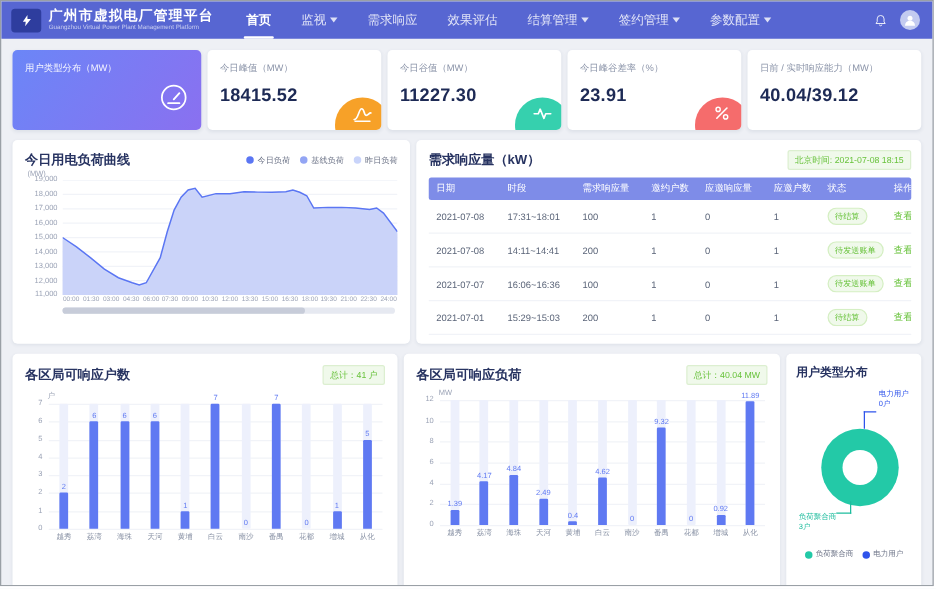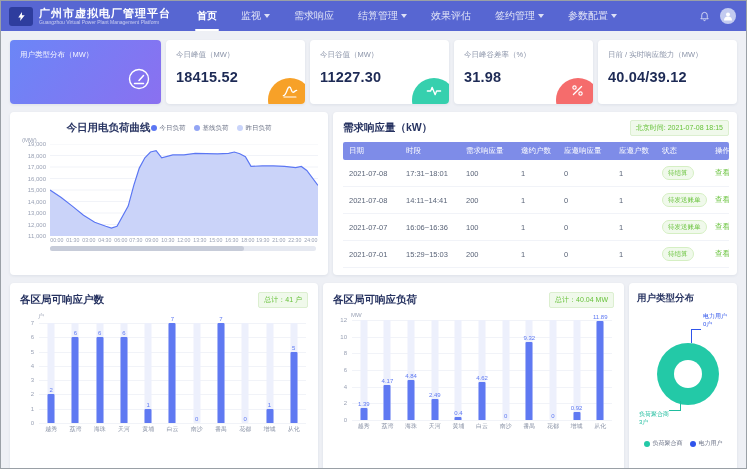--- a/index.html
+++ b/index.html
@@ -37,21 +37,21 @@
   .corner-ic{position:absolute;right:-7px;bottom:-18px;width:44px;height:44px;border-radius:50%;display:flex;justify-content:center;padding-top:5px;}
   .ring-ic{position:absolute;right:10px;bottom:9px;}
 
   
   .p-title{font-size:10.5px;font-weight:bold;color:#273361;}
   .badge-green{font-size:7px;color:#67c23a;background:#f0f9eb;border:1px solid #dcefd0;border-radius:2px;padding:2px 5px;white-space:nowrap;}
 
   
   .mid{height:163px;margin-bottom:8px;}
   .curve-card{width:318px;flex:0 0 auto;padding:9px 10px 6px 10px;}
-  .curve-head{display:flex;align-items:center;justify-content:center;}
+  .curve-head{display:flex;align-items:center;justify-content:space-between;}
   .legend{display:flex;gap:8px;}
   .lg-item{display:flex;align-items:center;gap:3px;font-size:6.5px;color:#6b7286;cursor:pointer;}
   .lg-dot{width:6px;height:6px;border-radius:50%;}
   .y-unit{font-size:6px;color:#9aa2b5;margin:2px 0 0 2px;}
   .plot-wrap{position:relative;height:92px;margin-top:1px;}
   .ylabels span{position:absolute;left:0;width:26px;text-align:right;font-size:6px;color:#9aa2b5;}
   .plot-svg{position:absolute;left:30px;top:0;}
   .xlabels{display:flex;justify-content:space-between;margin-left:30px;margin-top:1px;}
   .xlabels span{font-size:5.5px;color:#9aa2b5;transform:scale(.95);}
   .dz-track{margin:3px 2px 0 30px;height:5px;background:#e6e9f1;border-radius:3px;position:relative;cursor:pointer;}
@@ -121,25 +121,25 @@
           <span>首页</span>
         </div>
         <div class="nav-item">
           <span>监视</span>
           <span class="caret"></span>
         </div>
         <div class="nav-item">
           <span>需求响应</span>
         </div>
         <div class="nav-item">
+          <span>效果评估</span>
+        </div>
+        <div class="nav-item">
           <span>结算管理</span>
           <span class="caret"></span>
-        </div>
-        <div class="nav-item">
-          <span>效果评估</span>
         </div>
         <div class="nav-item">
           <span>签约管理</span>
           <span class="caret"></span>
         </div>
         <div class="nav-item">
           <span>参数配置</span>
           <span class="caret"></span>
         </div>
       </div>
@@ -183,21 +183,21 @@
           <div class="m-label">今日谷值（MW）</div>
           <div class="m-value">11227.30</div>
           <div class="corner-ic" style="background: rgb(54, 208, 174);">
             <svg width="16" height="16" viewBox="0 0 24 24">
               <path d="M2 12 h5 l2.2 -5.5 l4.5 11 l2.2 -5.5 h6" fill="none" stroke="#fff" stroke-width="2" stroke-linecap="round" stroke-linejoin="round"></path>
             </svg>
           </div>
         </div>
         <div class="card metric">
           <div class="m-label">今日峰谷差率（%）</div>
-          <div class="m-value">31.98</div>
+          <div class="m-value">23.91</div>
           <div class="corner-ic" style="background: rgb(245, 108, 108);">
             <svg width="15" height="15" viewBox="0 0 24 24">
               <path d="M5.5 18.5 L18.5 5.5" stroke="#fff" stroke-width="2" stroke-linecap="round"></path>
               <circle cx="7.2" cy="7.2" r="2.7" fill="none" stroke="#fff" stroke-width="1.8"></circle>
               <circle cx="16.8" cy="16.8" r="2.7" fill="none" stroke="#fff" stroke-width="1.8"></circle>
             </svg>
           </div>
         </div>
         <div class="card metric">
           <div class="m-label">日前 / 实时响应能力（MW）</div>

